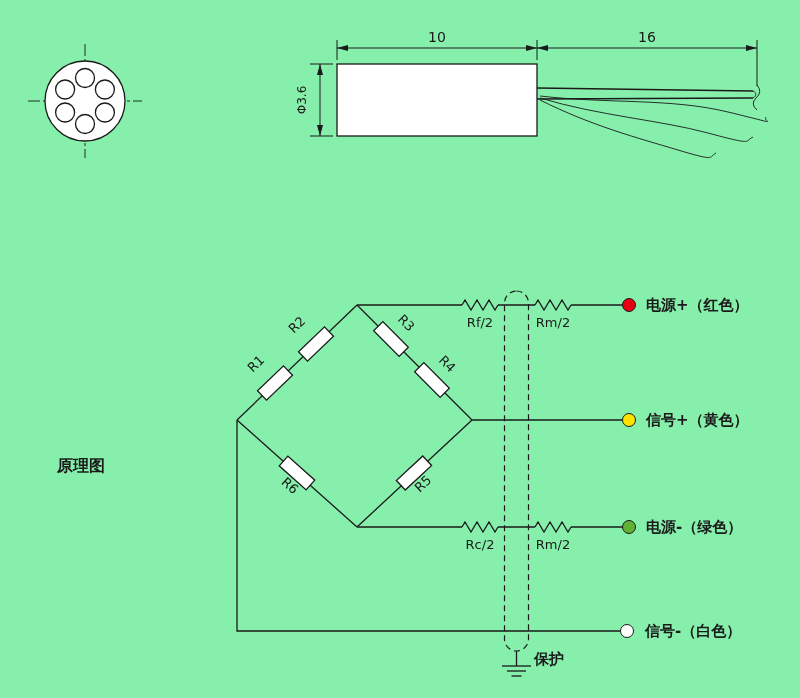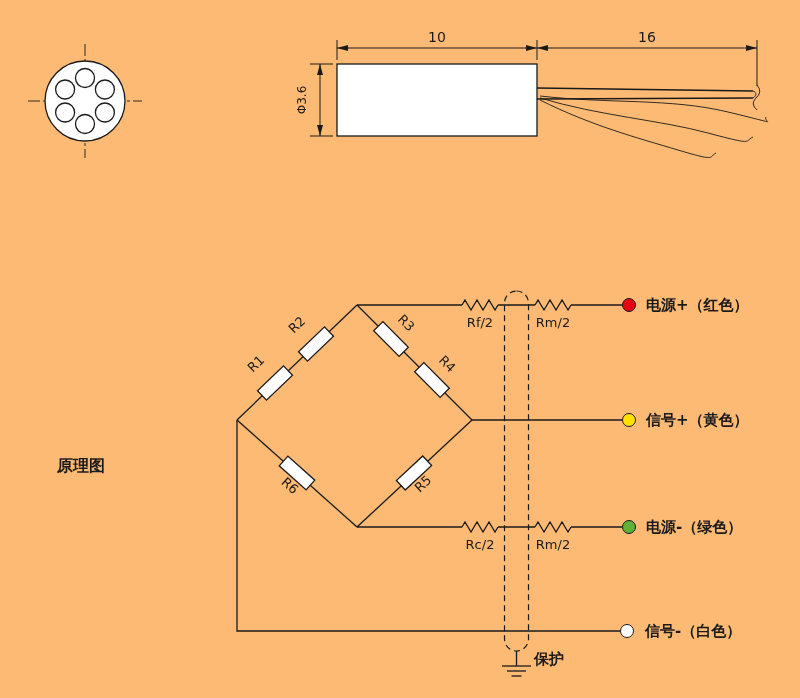--- a/index.html
+++ b/index.html
@@ -1,16 +1,16 @@
 <!DOCTYPE html>
 <html><head>
 <meta charset="utf-8">
 <style>
   html,body{margin:0;padding:0;background:#ffffff;}
-  .canvas{position:relative;width:800px;height:698px;background:#fdba74;overflow:hidden;}
+  .canvas{position:relative;width:800px;height:698px;background:#86efac;overflow:hidden;}
   svg{font-family:"DejaVu Sans","Liberation Sans",sans-serif;}
   svg text{fill:#1a1a1a;}
   .stroke{stroke:#1a1a1a;fill:none;stroke-width:1.3;}
   .thin{stroke:#1a1a1a;fill:none;stroke-width:0.9;}
   .dim{stroke:#1a1a1a;fill:none;stroke-width:1;}
   .fillwhite{fill:#ffffff;stroke:#1a1a1a;stroke-width:1.3;}
   .arrow{fill:#1a1a1a;stroke:none;}
   .dashdot{stroke:#1a1a1a;stroke-width:0.9;fill:none;stroke-dasharray:12 3 3 3;}
   .dashed{stroke:#1a1a1a;stroke-width:1.2;fill:none;stroke-dasharray:6 4;}
   .dim-text{font-size:14px;}

